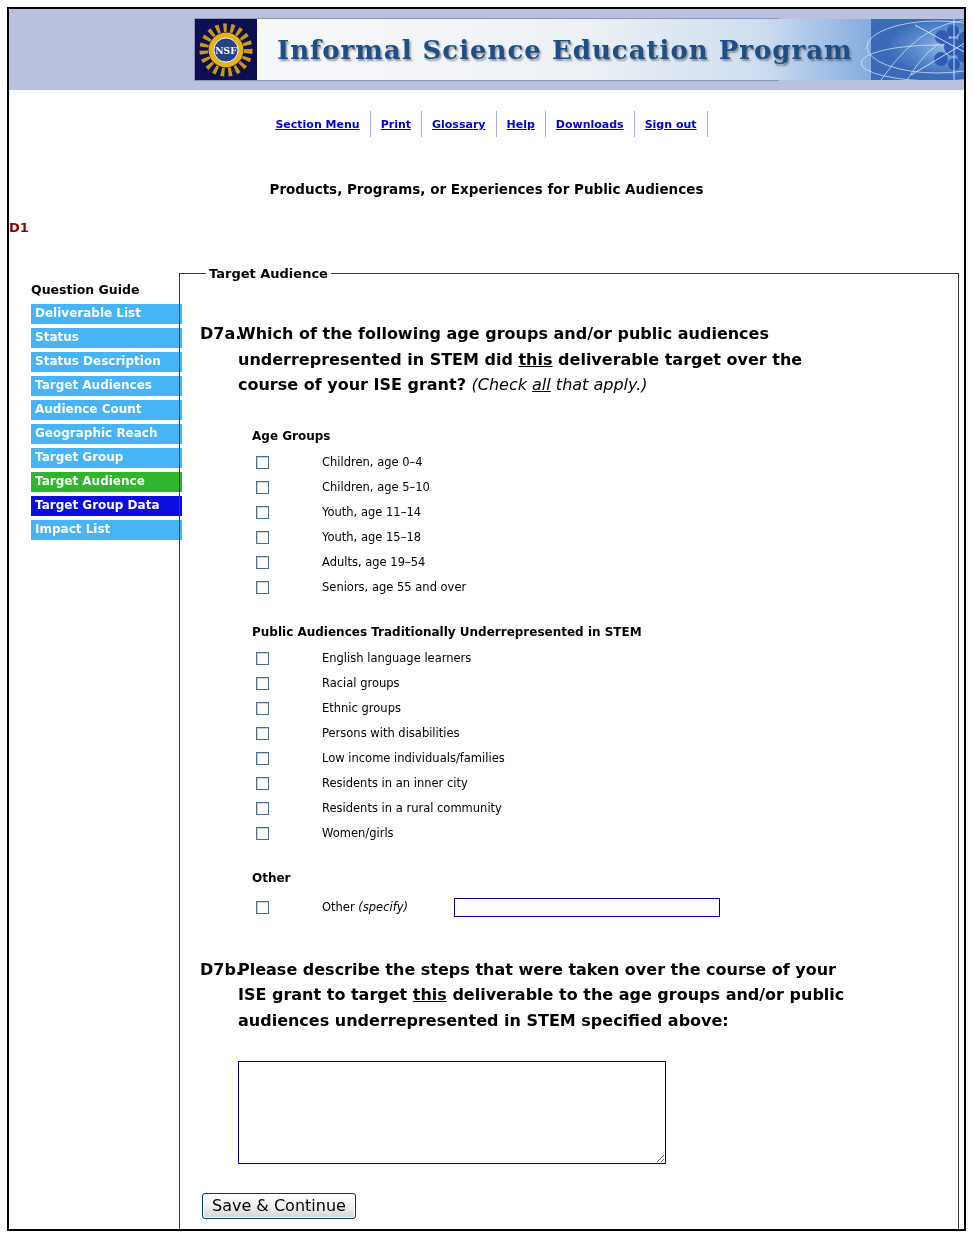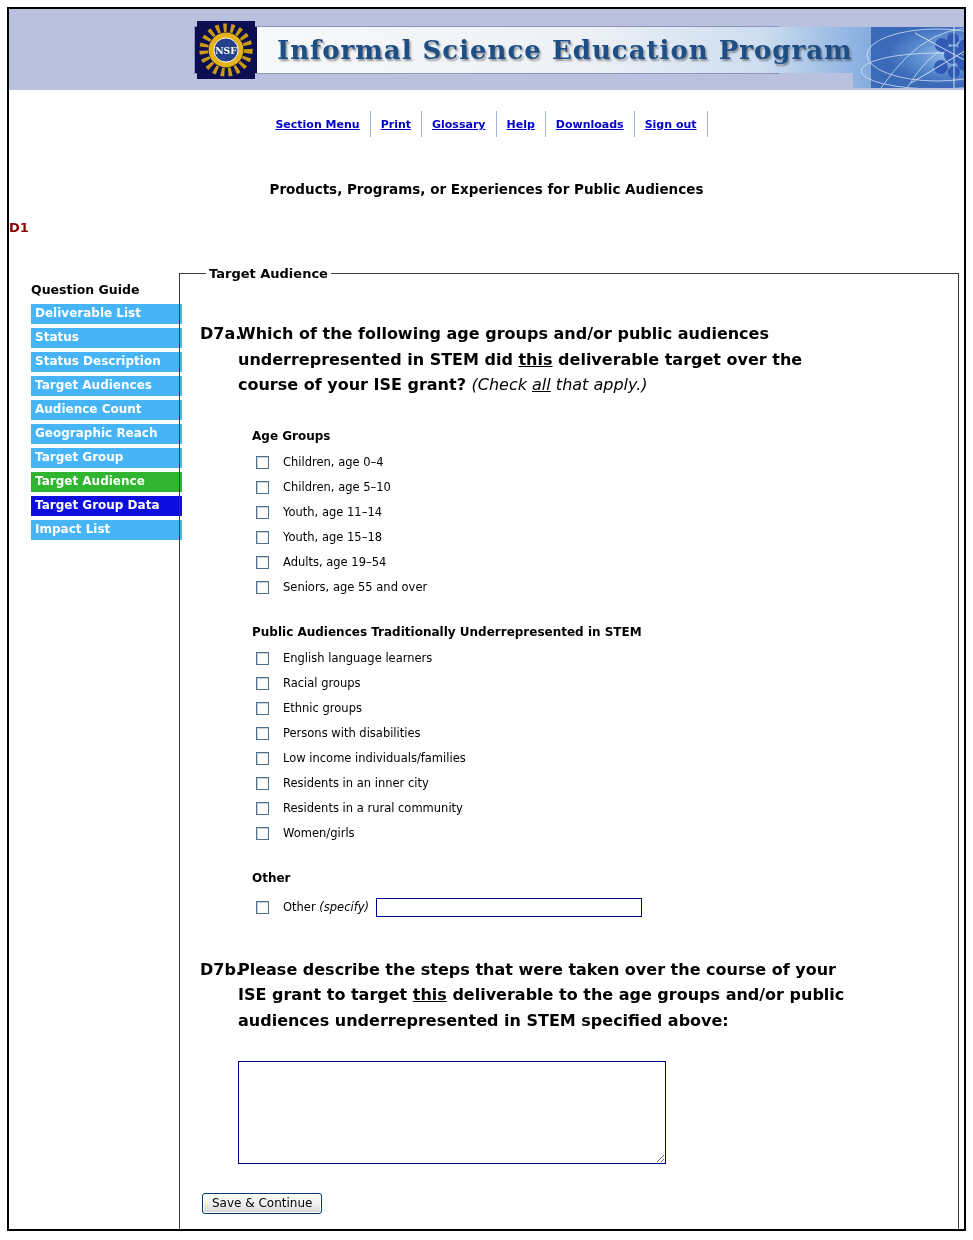--- a/index.html
+++ b/index.html
@@ -13,21 +13,21 @@
     margin:7px; height:1224px;
     border:2px solid #000; background:#fff; overflow:hidden;
   }
 
   
   .header-band {
     height:81px; background:var(--header-band,#bac1de);
     display:flex; justify-content:center; align-items:center;
   }
   .banner {
-    width:585px; height:48px; display:flex;
+    width:585px; height:63px; display:flex;
     border:1px solid #8d96b8; background:#fff;
   }
   .nsf-logo {
     width:62px; flex:none; background:#0d0d52;
     display:flex; align-items:center; justify-content:center;
   }
   .banner-mid {
     flex:1; display:flex; align-items:center; padding-left:20px;
     background:linear-gradient(to right,#f7f8fa 0%,#edf1f6 55%,#cdddf0 85%,#8fb4e2 100%);
     font-family:"DejaVu Serif","Liberation Serif",serif;
@@ -68,42 +68,42 @@
   fieldset.main-fs legend { font-weight:bold; font-size:13px; padding:0 3px; margin-left:6px; }
 
   .q { display:flex; font-weight:bold; font-size:16px; line-height:1.6; margin-top:40px; }
   .q-num { width:38px; flex:none; }
   .q-text { max-width:625px; }
   .u { text-decoration:underline; }
   .hint { font-weight:normal; font-style:italic; }
 
   .group { margin-left:52px; }
   .group-heading { font-weight:bold; font-size:12px; margin:31px 0 13px; }
-  .cb-row { display:flex; align-items:center; margin:0 0 12px 4px; }
+  .cb-row { display:flex; align-items:center; margin:0 0 12px 4px;gap:39px; }
   .checkbox {
     width:13px; height:13px; flex:none; background:#fdfdfd;
     border:1px solid #4d708e;
     box-shadow:inset 1px 1px 0 rgba(90,120,150,.3);
     cursor:pointer;
   }
   .cb-label { margin-left:14px; font-size:11.5px; line-height:13px; }
   .note { font-style:italic; }
   .other-input {
     height:19px; width:266px; margin-left:7px; padding:1px 3px;
     border:1px solid var(--field-border,#000080); font-size:12px;
     font-family:inherit;
   }
 
   .main-textarea {
     display:block; margin:27px 0 0 38px; width:428px; height:103px;
     border:1px solid var(--field-border,#000080);
     font-size:12px; font-family:inherit; padding:2px; resize:both;
   }
   .save-btn {
-    margin:29px 0 0 2px; font-size:12px; font-family:inherit;
+    margin:29px 0 0 2px; font-size:16px; font-family:inherit;
     padding:2px 9px 3px; color:#000;
     border:1px solid #003c74; border-radius:3px;
     background:linear-gradient(#ffffff,#efefef 55%,#d3d3d3);
     box-shadow:inset 0 0 0 1px #fff; cursor:pointer;
   }
 </style>
 </head>
 <body>
 
 <div class="page">

